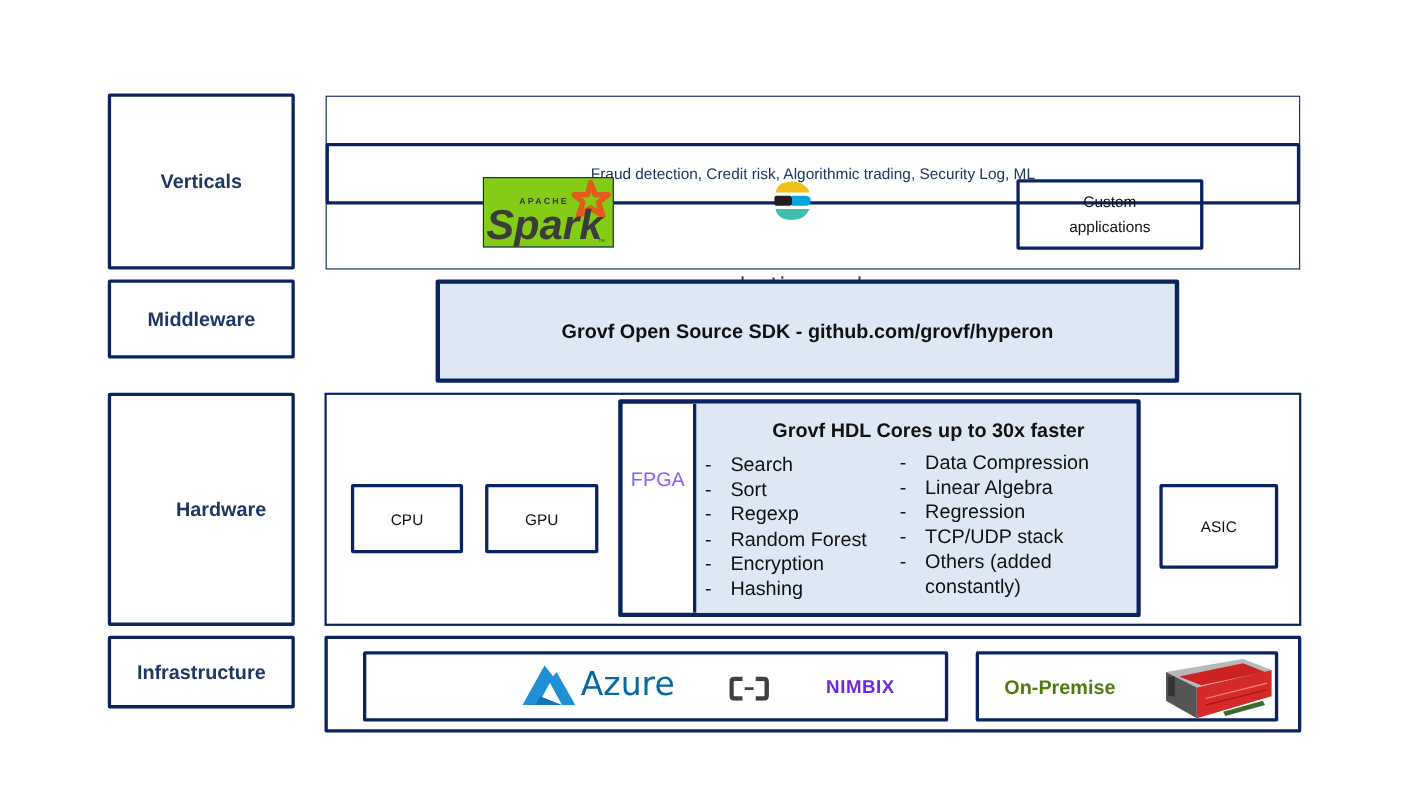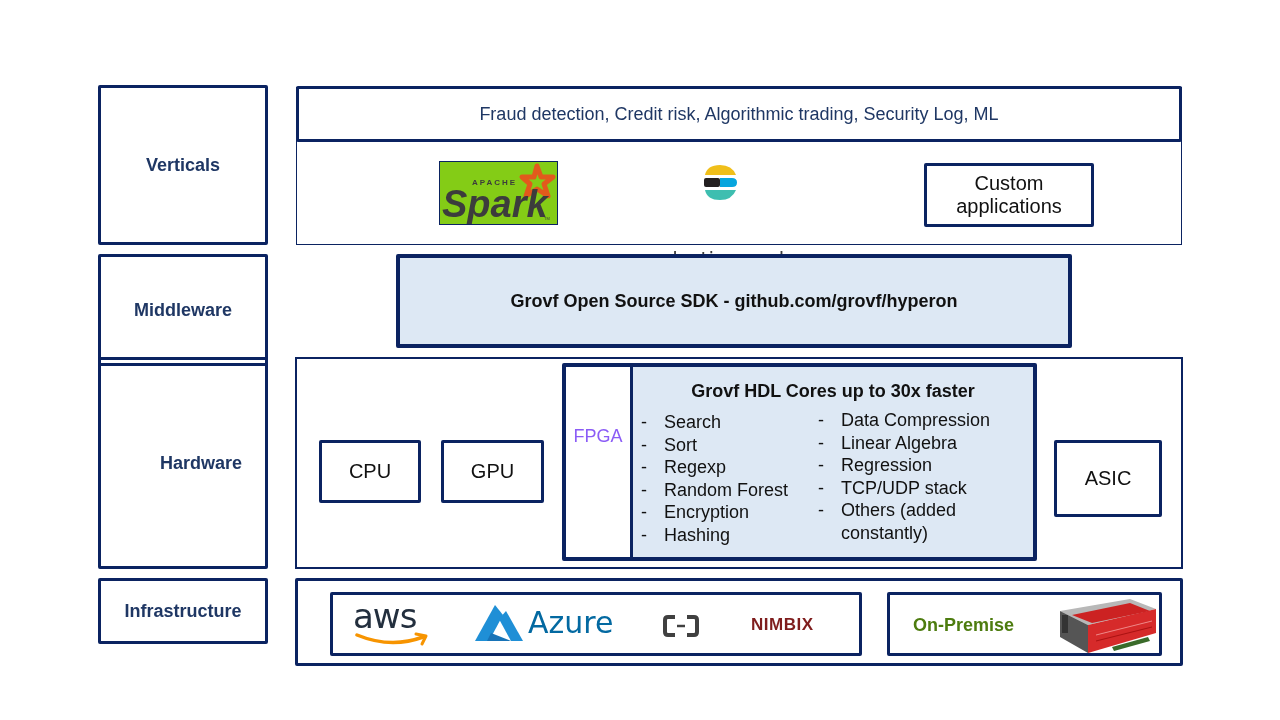--- a/index.html
+++ b/index.html
@@ -7,36 +7,36 @@
   body { position: relative; font-family: "Liberation Sans", sans-serif; }
   .abs { position: absolute; }
   .layer-label {
     position: absolute; border: 3px solid #0b2361; border-radius: 2px;
     display: flex; align-items: center; justify-content: center;
     font-weight: bold; font-size: 18px; color: #1f3764;
   }
   .thin { border: 1px solid #0b2361; }
   .thick { border: 3px solid #0b2361; border-radius: 2px; }
   .center { display: flex; align-items: center; justify-content: center; text-align: center; }
-  .verticals-header { font-size: 18px; color: #1f3764; }
-  .chip { font-size: 20px; color: #111; }
+  .verticals-header { font-size: 14px; color: #1f3764; margin-top: 44px; }
+  .chip { font-size: 14px; color: #111; }
   .sdk { background: #dde8f4; font-weight: bold; font-size: 18px; color: #111; }
   .fpga-inner { background: #dde8f4; }
   .core-title { font-weight: bold; font-size: 18px; color: #111; }
   .core-list { list-style: none; font-size: 18px; color: #111; line-height: 22.5px; }
   .core-list li { display: flex; }
   .core-list .dash { width: 31px; flex: none; padding-left: 8px; }
 </style>
 </head>
 <body>
 
 <div class="layer-label" style="left:98px;top:85px;width:170px;height:160px;">
     <span>Verticals</span>
   </div>
-<div class="layer-label" style="left:98px;top:254px;width:170px;height:112px;">
+<div class="layer-label" style="left:98px;top:254px;width:170px;height:72px;">
     <span>Middleware</span>
   </div>
 <div class="layer-label" style="left:98px;top:357px;width:170px;height:212px;padding-left:36px;">
     <span>Hardware</span>
   </div>
 <div class="layer-label" style="left:98px;top:578px;width:170px;height:66px;">
     <span>Infrastructure</span>
   </div>
 
 <div class="abs thin" style="left:296px;top:87px;width:886px;height:158px;"></div>
@@ -81,21 +81,21 @@
   </div>
 <div class="abs thick center chip" style="left:1054px;top:440px;width:108px;height:77px;">
     <span>ASIC</span>
   </div>
 
 <div class="abs" style="left:562px;top:363px;width:475px;height:198px;border:4px solid #0b2361;border-radius:2px;background:#fff;">
   <div class="abs center" style="left:0;top:0;width:64px;height:138px;font-size:18px;color:#8b5cf6;">
       <span>FPGA</span>
     </div>
   <div class="abs fpga-inner" style="left:64px;top:0;width:403px;height:190px;border-left:3px solid #0b2361;">
-    <div class="abs core-title" style="left:0;top:14px;width:400px;text-align:center;">Grovf HDL Cores up to 30x faster</div>
+    <div class="abs core-title" style="left:11px;top:14px;width:400px;text-align:center;">Grovf HDL Cores up to 30x faster</div>
     <ul class="abs core-list" style="left:0;top:44px;width:185px;">
       <li>
           <span class="dash">-</span>
           <span>Search</span>
         </li>
       <li>
           <span class="dash">-</span>
           <span>Sort</span>
         </li>
       <li>
@@ -141,44 +141,37 @@
           <span>constantly)</span>
         </li>
     </ul>
   </div>
 </div>
 
 <div class="abs" style="left:295px;top:578px;width:888px;height:88px;border:3px solid #0b2361;border-radius:2px;"></div>
 
 <div class="abs thick" style="left:330px;top:592px;width:532px;height:64px;">
 
-  <div class="abs" style="left:20px;top:4px;width:80px;height:54px;">
-    <div style="font-size:34px;color:#232f3e;line-height:34px;letter-spacing:-1px;font-family:'DejaVu Sans',sans-serif;">aws</div>
-    <svg width="80" height="20" style="position:absolute;left:0;top:30px;">
-      <path d="M4,6 Q38,20 70,8" fill="none" stroke="#f79400" stroke-width="3.5" stroke-linecap="round"></path>
-      <path d="M63,5 L73,7 L69,15" fill="none" stroke="#f79400" stroke-width="3" stroke-linecap="round" stroke-linejoin="round"></path>
-    </svg>
-  </div>
 
   <div class="abs" style="left:140px;top:8px;width:150px;height:44px;">
     <svg width="52" height="40" style="position:absolute;left:0;top:0;">
       <polygon points="22,2 2,38 16,38 30,12" fill="#1f8fd6"></polygon>
       <polygon points="26,16 38,38 50,38 33,8" fill="#1f8fd6"></polygon>
       <polygon points="18,30 38,38 14,38" fill="#1773b7"></polygon>
     </svg>
     <div style="position:absolute;left:55px;top:2px;font-size:30px;color:#0369a1;font-family:'DejaVu Sans',sans-serif;">Azure</div>
   </div>
 
   <svg class="abs" style="left:330px;top:20px;" width="40" height="22">
     <path d="M12,2 L5,2 Q2,2 2,5 L2,17 Q2,20 5,20 L12,20" fill="none" stroke="#404040" stroke-width="4"></path>
     <path d="M24,2 L31,2 Q34,2 34,5 L34,17 Q34,20 31,20 L24,20" fill="none" stroke="#404040" stroke-width="4"></path>
     <line x1="14" y1="11" x2="22" y2="11" stroke="#404040" stroke-width="2.5"></line>
   </svg>
 
-  <div class="abs" style="left:418px;top:20px;font-size:17px;font-weight:bold;color:#7f1d1d;letter-spacing:0.5px;">NIMBIX</div>
+  <div class="abs" style="left:418px;top:20px;font-size:17px;font-weight:bold;color:#6d28d9;letter-spacing:0.5px;">NIMBIX</div>
 </div>
 
 <div class="abs thick" style="left:887px;top:592px;width:275px;height:64px;">
   <div class="abs" style="left:23px;top:20px;font-size:18px;font-weight:bold;color:#4d7c0f;">On-Premise</div>
   <svg class="abs" style="left:162px;top:2px;" width="110" height="58">
     <polygon points="8,14 78,2 104,12 36,28" fill="#b8b8b8"></polygon>
     <polygon points="8,14 36,28 36,56 8,40" fill="#555"></polygon>
     <polygon points="36,28 104,12 104,36 36,56" fill="#d62a2a"></polygon>
     <polygon points="20,18 78,6 98,14 40,26" fill="#c22"></polygon>
     <line x1="44" y1="38" x2="100" y2="24" stroke="#e88" stroke-width="1"></line>

